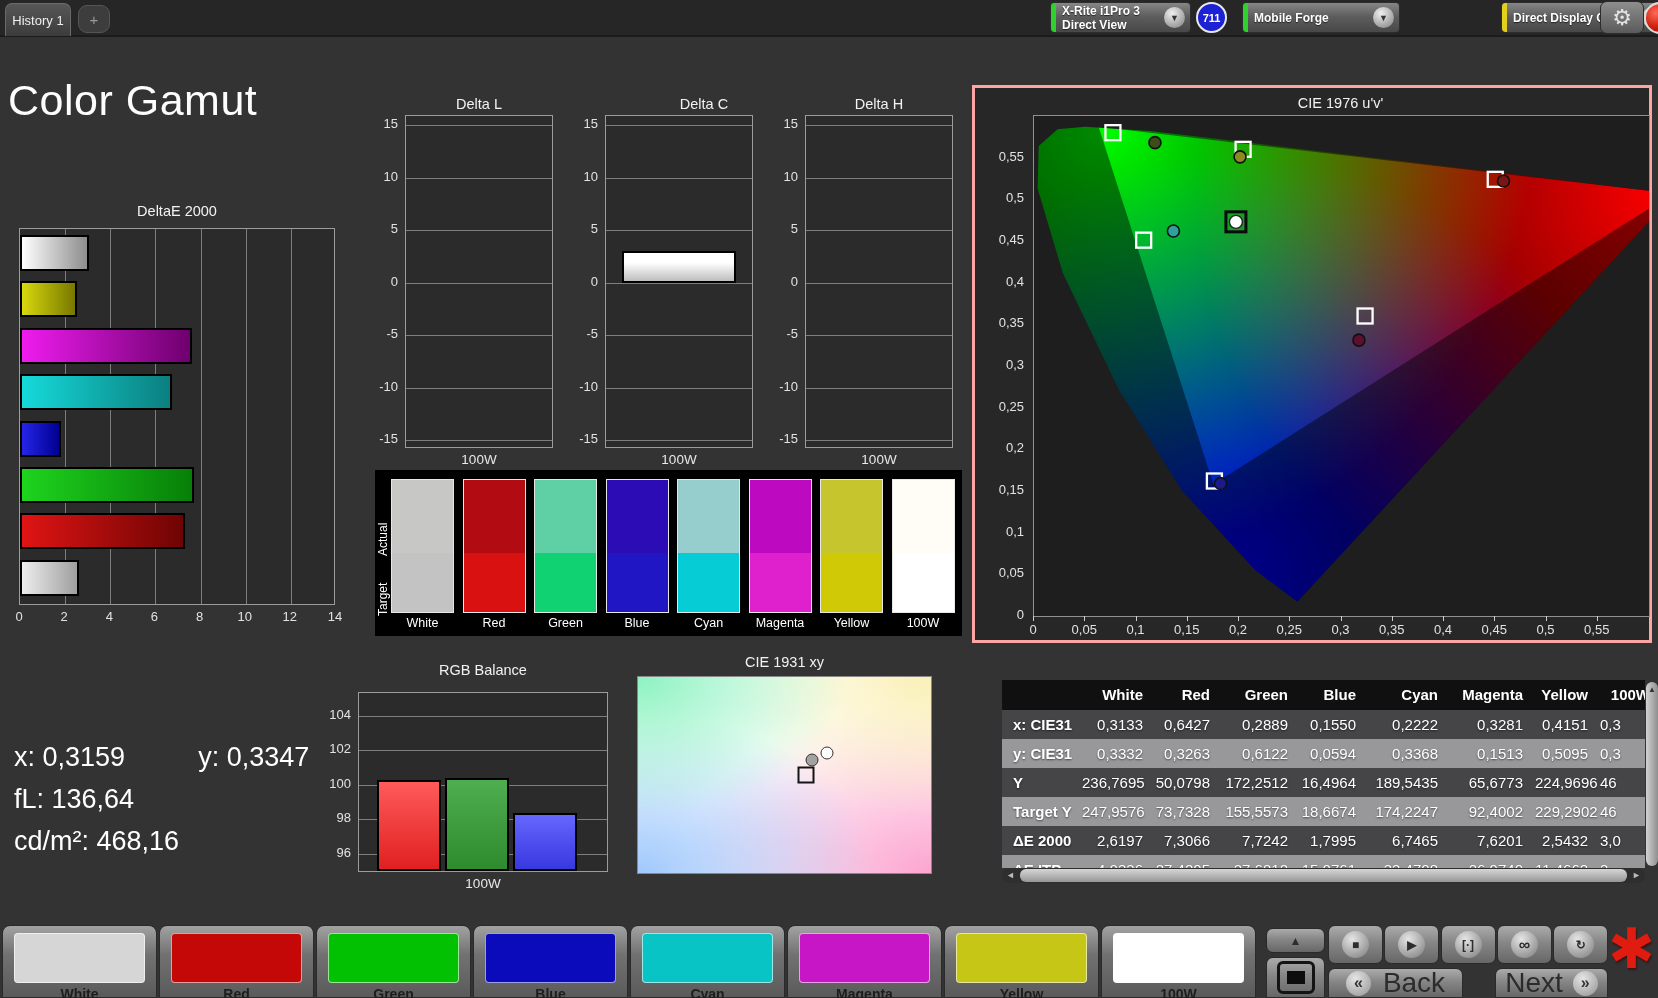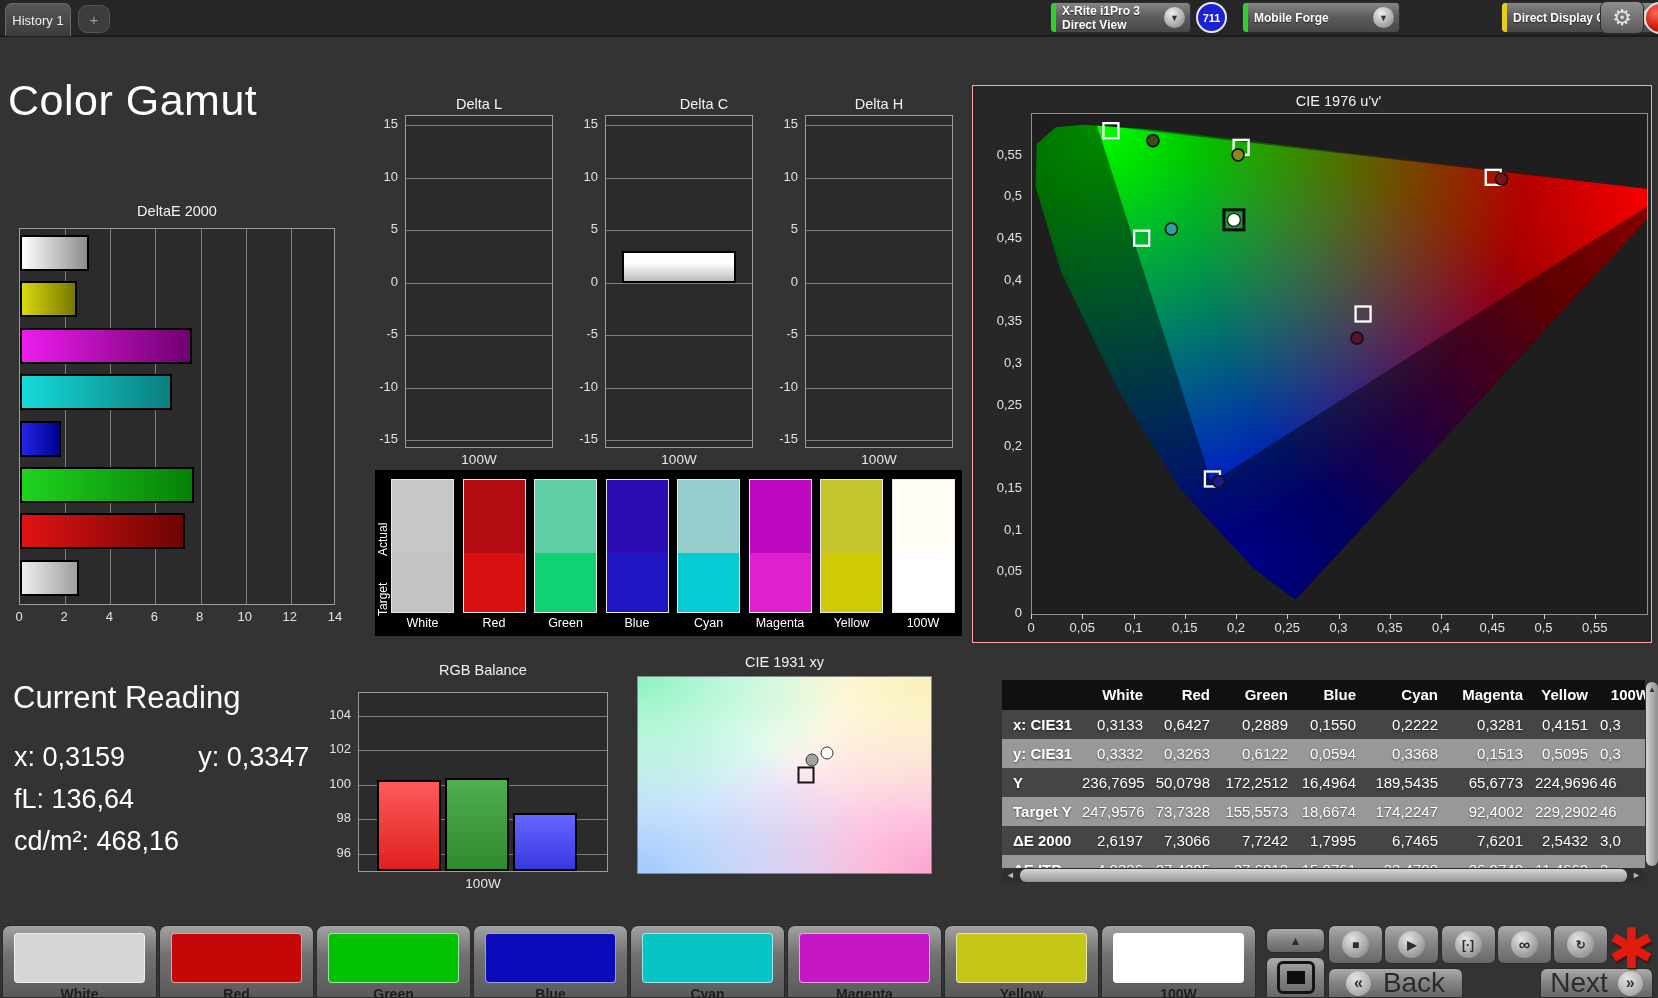--- a/index.html
+++ b/index.html
@@ -42,21 +42,21 @@
   .ytick{position:absolute;right:5px;font-size:13px;color:#e2e2e2;}
   .yticks{position:absolute;width:30px;}
   
   #swatches{position:absolute;left:375px;top:470px;width:587px;height:166px;background:#000;}
   .vlabel{position:absolute;left:1px;writing-mode:vertical-rl;transform:rotate(180deg);color:#fff;font-size:12px;}
   .swcol{position:absolute;top:10px;width:61px;height:132px;outline:1px solid #e6e6e6;}
   .sw-a{width:100%;height:55%;}
   .sw-t{width:100%;height:45%;}
   .swlab{position:absolute;top:146px;width:61px;text-align:center;font-size:12.5px;color:#fff;}
   
-  #cie76{position:absolute;left:972px;top:85px;width:680px;height:558px;background:#272727;border:1px solid #fca5a5;box-sizing:border-box;}
+  #cie76{position:absolute;left:972px;top:85px;width:680px;height:558px;background:#272727;border:3px solid #fca5a5;box-sizing:border-box;}
   #cie76-plot{position:absolute;left:58px;top:27px;width:615px;height:500px;background:#1e1e1e;border:1px solid #909090;}
   #coverage{position:absolute;left:426px;top:493px;width:230px;height:31px;background:rgba(28,28,28,.93);
         display:flex;align-items:center;font-size:20px;color:#f4f4f4;}
   .xtickmark{position:absolute;width:1px;height:5px;background:#cfcfcf;top:528px;}
   
   #tablewrap{position:absolute;left:1002px;top:680px;width:643px;height:188px;overflow:hidden;background:#3c3c3c;}
   .trow{display:flex;width:660px;}
   .tcell{height:29px;line-height:29px;font-size:15px;white-space:nowrap;overflow:hidden;box-sizing:border-box;
          text-shadow:0 1px 2px rgba(0,0,0,.55);}
   .tcell.lab{font-weight:bold;padding-left:11px;}
@@ -356,21 +356,20 @@
       <div class="xtickmark" style="left: 263px;"></div>
       <div class="xtickmark" style="left: 314.25px;"></div>
       <div class="xtickmark" style="left: 365.5px;"></div>
       <div class="xtickmark" style="left: 416.75px;"></div>
       <div class="xtickmark" style="left: 468px;"></div>
       <div class="xtickmark" style="left: 519.25px;"></div>
       <div class="xtickmark" style="left: 570.5px;"></div>
       <div class="xtickmark" style="left: 621.75px;"></div>
     </div>
 
-  <div id="cr-head">Current Reading</div>
   <div class="cr-line" style="left:14px;top:742px;">
     <span>x:</span>
     <span>0,3159</span>
     <span style="display:inline-block;width:58px;"></span>
     <span>y:</span>
     <span>0,3347</span>
   </div>
   <div class="cr-line" style="left:14px;top:784px;">
     <span>fL:</span> <span>136,64</span>
   </div>
@@ -552,19 +551,19 @@
       </div>
       <div class="ctlbtn" style="left: 1553.2px; top: 925px; width: 55px; height: 39px;">
         <div class="tbcirc" style="font-size: 12px;">↻</div>
       </div>
     </div>
 
   <div class="ctlbtn" style="left:1328px;top:968px;width:135px;height:30px;border-radius:7px 7px 0 0;">
     <span class="navcirc">«</span>
     <span class="navtxt" style="margin-left:12px;">Back</span>
   </div>
-  <div class="ctlbtn" style="left:1540px;top:968px;width:113px;height:30px;border-radius:7px 7px 0 0;">
+  <div class="ctlbtn" style="left:1495px;top:968px;width:113px;height:30px;border-radius:7px 7px 0 0;">
     <span class="navtxt" style="margin-right:10px;">Next</span>
     <span class="navcirc">»</span>
   </div>
 
   <div id="asterisk">✱</div>
 </div>
 
 </body></html>

